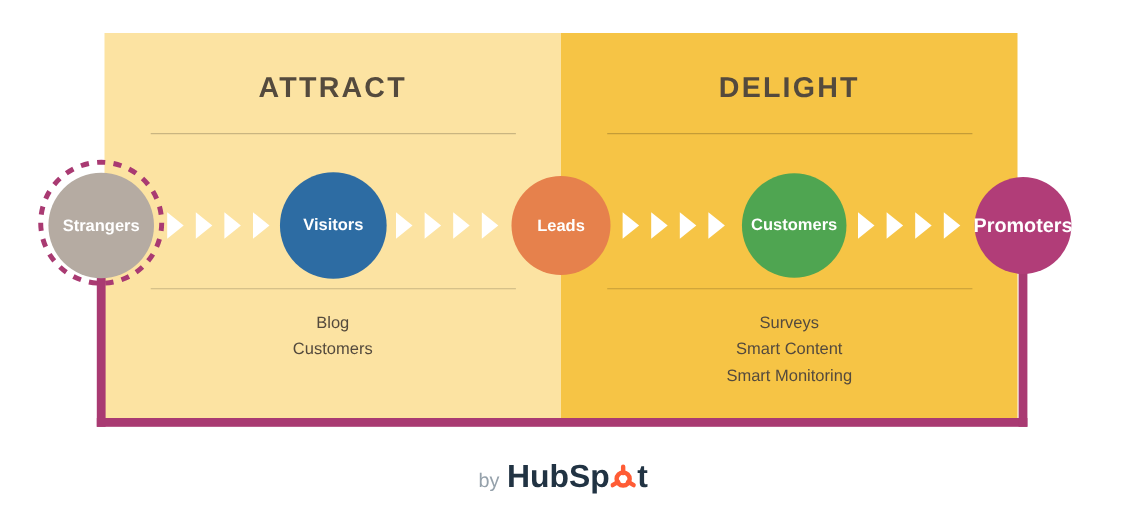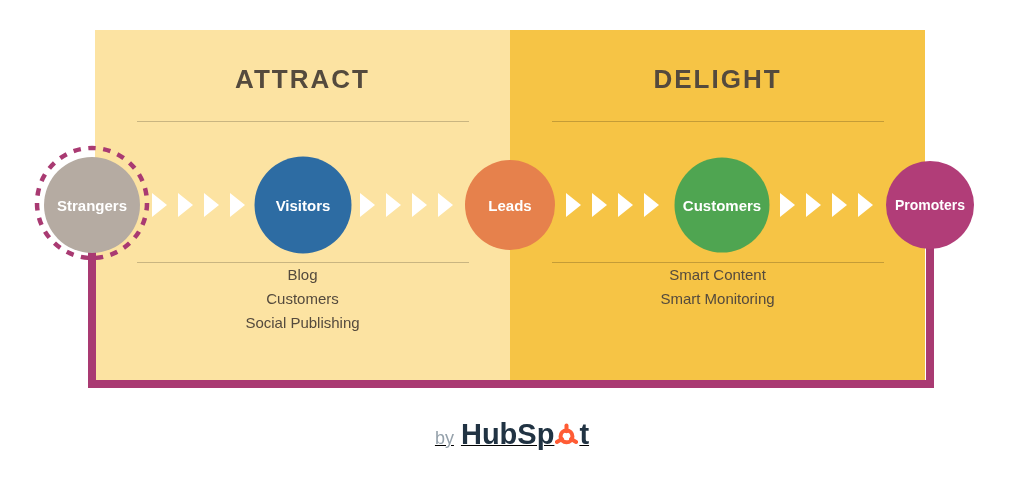--- a/index.html
+++ b/index.html
@@ -16,21 +16,21 @@
   .col.close   { background:var(--col-close); }
   .col.delight { background:var(--col-delight); }
 
   .stage-title {
     margin:0; padding-top:34px; text-align:center;
     font-size:26px; font-weight:700; letter-spacing:2px; color:var(--heading);
   }
   .rule { height:0; border-top:1px solid rgba(0,0,0,0.20); width:80%; margin:0 auto; }
   .rule-top { margin-top:26px; }
   .rule-bottom { margin-top:140px; }
-  .tools { list-style:none; margin:0 0 0; padding:0; text-align:center; }
+  .tools { list-style:none; margin:19px 0 0; padding:0; text-align:center; }
   .tools li { font-size:15px; line-height:24px; color:var(--body-text); }
 
   
   .frame {
     position:absolute; left:88px; top:205px; width:846px; height:183px;
     box-sizing:border-box; border:8px solid var(--frame); border-top:none; z-index:2;
   }
 
   
   .arrows { position:absolute; top:205px; transform:translateY(-50%); display:flex; gap:11px; z-index:3; }
@@ -45,52 +45,52 @@
   .ring { position:absolute; left:92px; top:205px; transform:translate(-50%,-50%); z-index:4; }
   .circle {
     position:absolute; transform:translate(-50%,-50%); border-radius:50%;
     display:flex; align-items:center; justify-content:center;
     color:#ffffff; font-weight:700; z-index:5; text-align:center;
   }
   .c0 { left:92px;  top:205px; width:96px; height:96px; background:var(--circle-strangers); font-size:15px;text-align:right; }
   .c1 { left:303px; top:205px; width:97px; height:97px; background:var(--circle-visitors);  font-size:15px; }
   .c2 { left:510px; top:205px; width:90px; height:90px; background:var(--circle-leads);     font-size:15px;justify-content:center; }
   .c3 { left:722px; top:205px; width:95px; height:95px; background:var(--circle-customers); font-size:15px; }
-  .c4 { left:930px; top:205px; width:88px; height:88px; background:var(--circle-promoters); font-size:14px; }
+  .c4 { left:930px; top:205px; width:88px; height:88px; background:var(--circle-promoters); font-size:18px; }
 
   
-  .byline { position:absolute; left:0; top:418px; width:100%; text-align:center; z-index:6;text-decoration:underline; }
+  .byline { position:absolute; left:0; top:418px; width:100%; text-align:center; z-index:6; }
   .by { font-size:18px; color:var(--byline); margin-right:7px; }
   .brand-text { font-size:29px; font-weight:700; color:var(--brand-dark); }
   .sprocket { position:relative; top:3px; margin:0 1px; }
 </style>
 </head>
 <body>
 
 <div class="canvas">
 
   <div class="cols">
     <section class="col attract">
       <h2 class="stage-title">ATTRACT</h2>
       <div class="rule rule-top"></div>
       <div class="rule rule-bottom"></div>
       <ul class="tools">
         <li>Blog</li>
         <li>Customers</li>
-        <li>Social Publishing</li>
       </ul>
     </section>
 
 
 
     <section class="col delight">
       <h2 class="stage-title">DELIGHT</h2>
       <div class="rule rule-top"></div>
       <div class="rule rule-bottom"></div>
       <ul class="tools">
+        <li>Surveys</li>
         <li>Smart Content</li>
         <li>Smart Monitoring</li>
       </ul>
     </section>
   </div>
 
   <div class="frame"></div>
 
   <div class="arrows g1">
     <i class="tri"></i>

